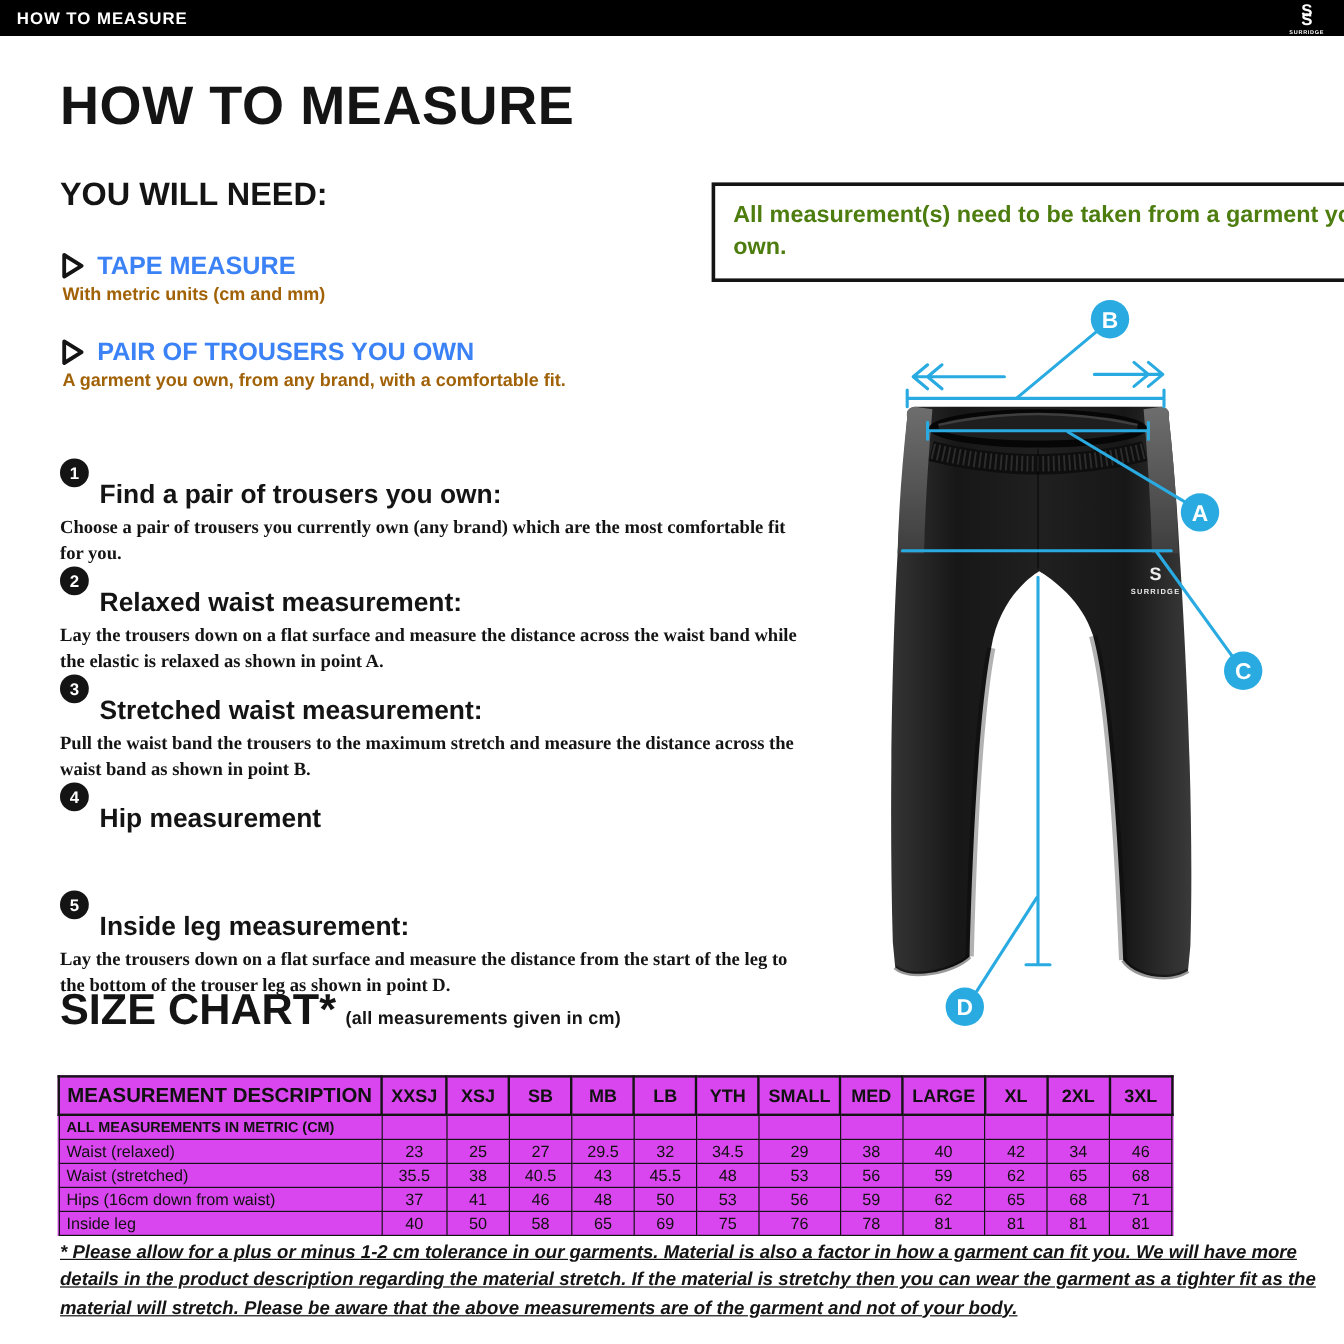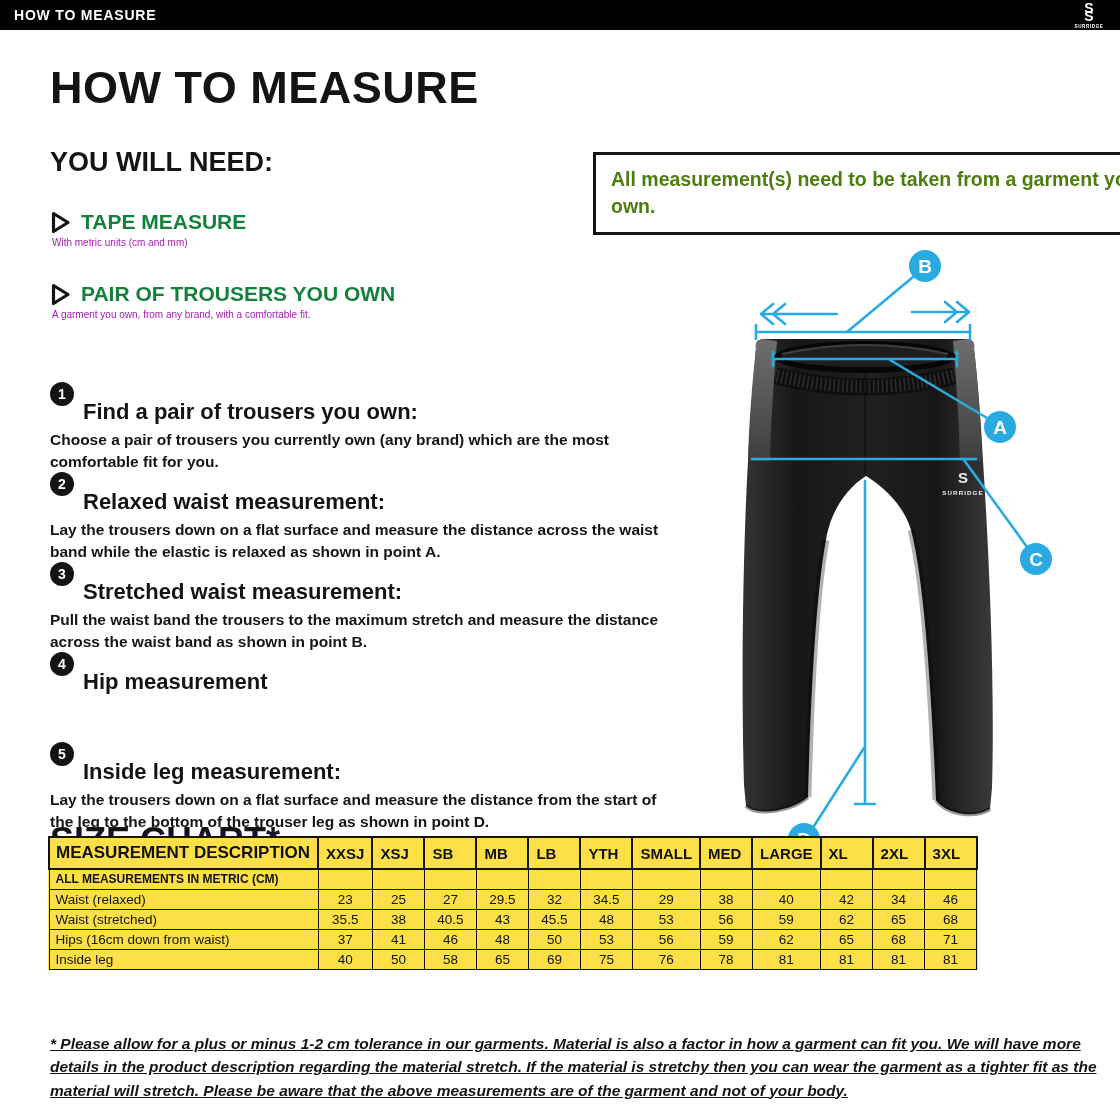--- a/index.html
+++ b/index.html
@@ -26,52 +26,52 @@
   .notice {
     position:absolute; left:593px; top:152px; width:564px;
     border:3px solid #141414; padding:11px 15px;
     font-size:19.5px; font-weight:bold; line-height:1.4; color:#4d7c0f;
   }
 
   
   .need-item { position:absolute; left:50px; width:560px; }
   .need-item.first  { top:210px; }
   .need-item.second { top:282px; }
-  .need-header { display:flex; align-items:center; gap:10px; font-size:21px; font-weight:800; color:#15803d; }
-  .need-desc { font-size:10px; font-weight:normal; margin-top:3px; margin-left:2px; color:#a21caf; }
+  .need-header { display:flex; gap:10px; font-size:21px; font-weight:800; color:#3b82f6; }
+  .need-desc { font-size:15px; font-weight:bold; margin-top:3px; margin-left:2px; color:#a16207; }
 
   
   .steps { position:absolute; left:50px; top:363px; width:640px; height:460px; }
   .step { position:absolute; left:0; width:640px; }
   .step:nth-child(1){ top:0; }
   .step:nth-child(2){ top:90px; }
   .step:nth-child(3){ top:90px*2; top:180px; }
   .step:nth-child(4){ top:270px; }
   .step:nth-child(5){ top:360px; }
   .step-header { display:flex; align-items:center; gap:9px; }
   .step-num {
     width:24px; height:24px; border-radius:50%; background:#141414; color:#fff;
     font-size:14px; font-weight:bold; display:flex; align-items:center; justify-content:center;
     flex:0 0 24px;
   }
   .step-title { font-size:22px; font-weight:800; color:#141414;margin-top:36px; }
-  .step-desc { font-size:15.5px; font-weight:bold; line-height:1.42; margin-top:4px; width:625px; color:#141414; }
+  .step-desc { font-size:15.5px; font-weight:bold; line-height:1.42; margin-top:4px; width:625px; color:#141414;font-family:Liberation Serif, serif; }
 
   
   .figure { position:absolute; left:740px; top:248px; width:350px; height:615px; }
 
   
   .size-chart-heading { position:absolute; left:50px; top:820px; font-size:36px; font-weight:900; color:#141414; }
   .size-chart-heading .sub { font-size:15px; font-weight:bold; margin-left:8px; letter-spacing:.2px; }
 
-  .size-table { position:absolute; left:48px; top:836px; border-collapse:collapse; background:#fde047; }
+  .size-table { position:absolute; left:48px; top:896px; border-collapse:collapse; background:#d946ef; }
   .size-table th, .size-table td { border:1px solid #141414; white-space:nowrap; }
   .size-table thead th {
     border-width:2px; font-weight:bold; font-size:15px; height:32px;
-    padding:0 7px; text-align:left; min-width:52px;
+    padding:0 7px; text-align:center; min-width:52px;
   }
   .size-table thead th.desc { font-size:17px; text-align:left; width:230px; padding-left:6px; }
   .size-table td { font-size:13.5px; height:20px; text-align:center; padding:0 6px; }
   .size-table td.desc { text-align:left; padding-left:6px; }
   .size-table td.note { font-weight:bold; font-size:12px;margin-top:18px; }
 
   
   .footnote {
     position:absolute; left:50px; top:1032px; width:1048px;
     font-style:italic; font-weight:bold; font-size:15.5px; line-height:1.5; color:#141414;text-decoration:underline;

